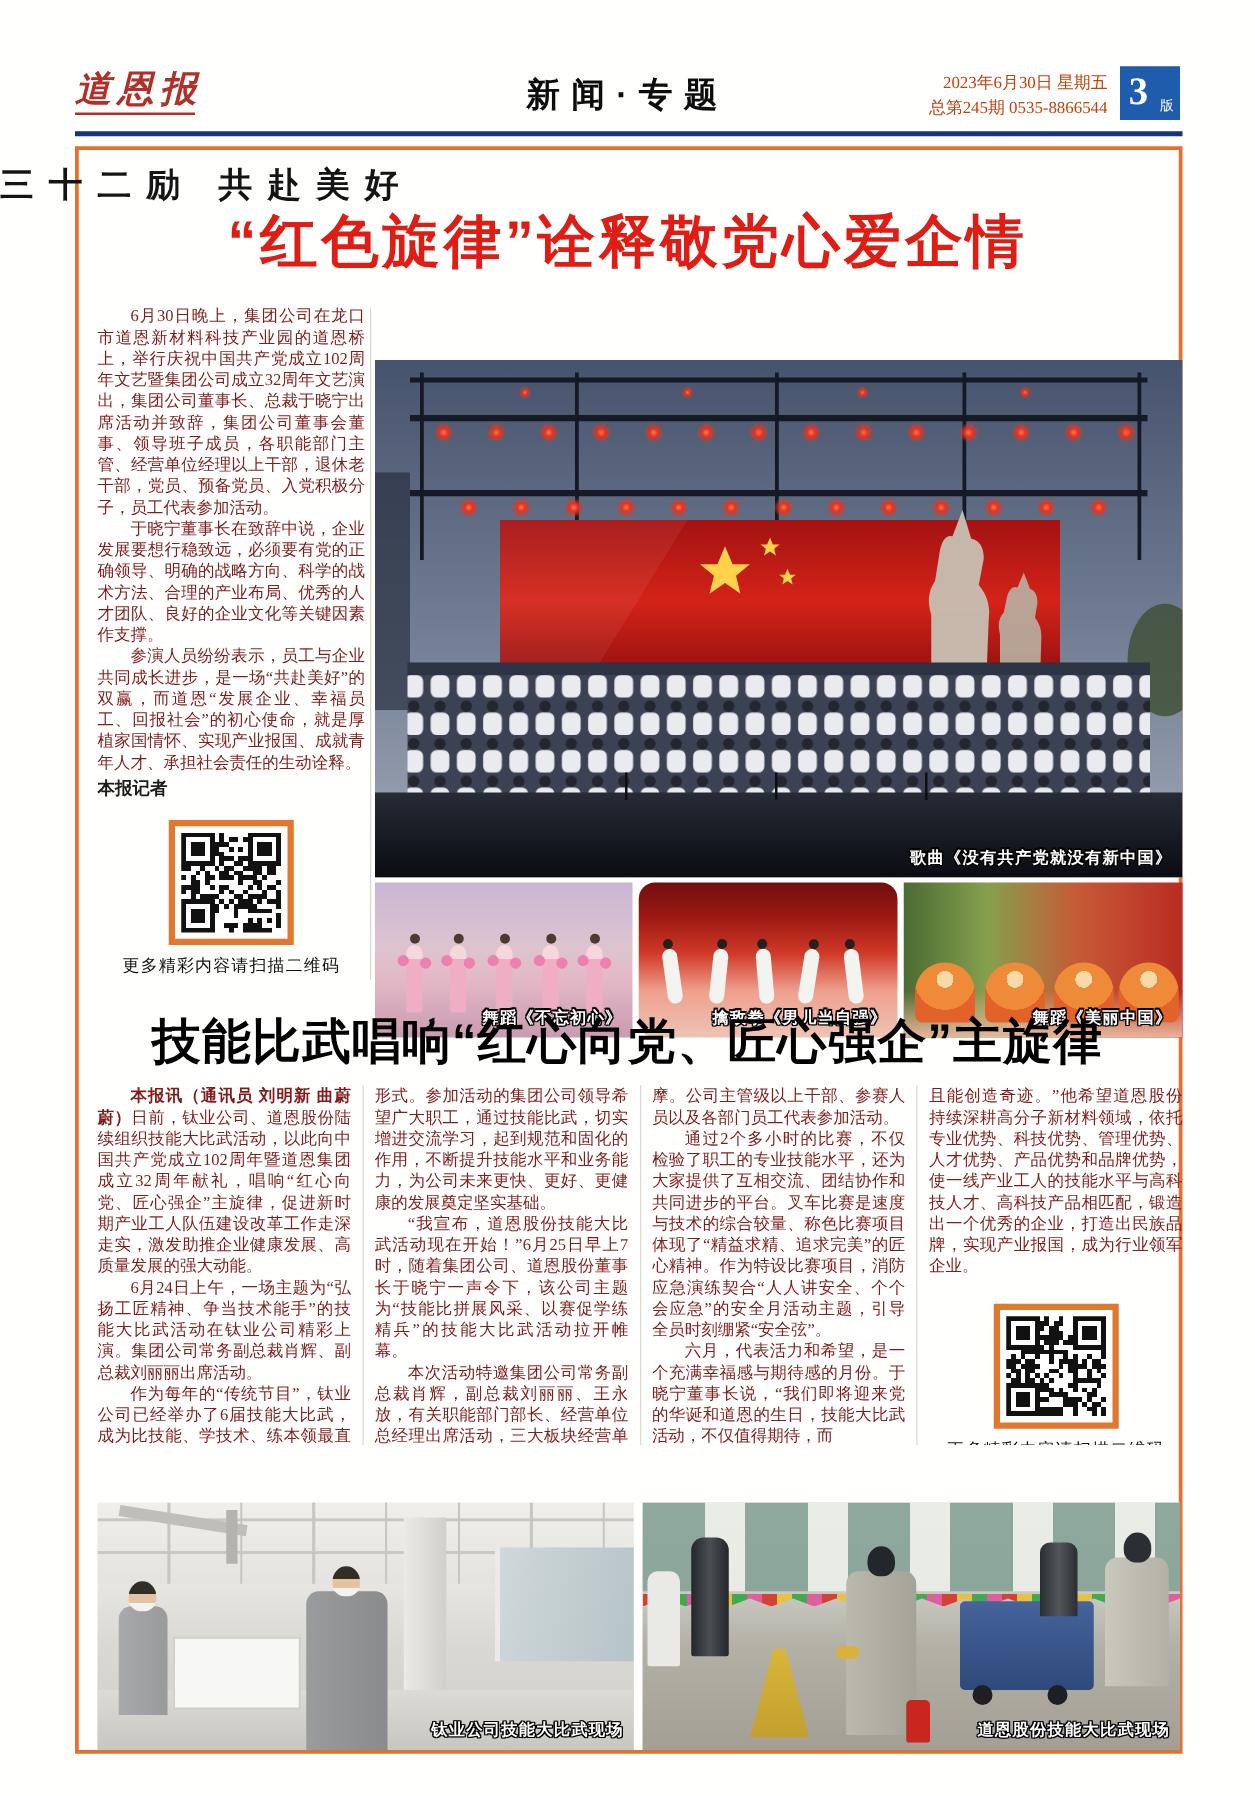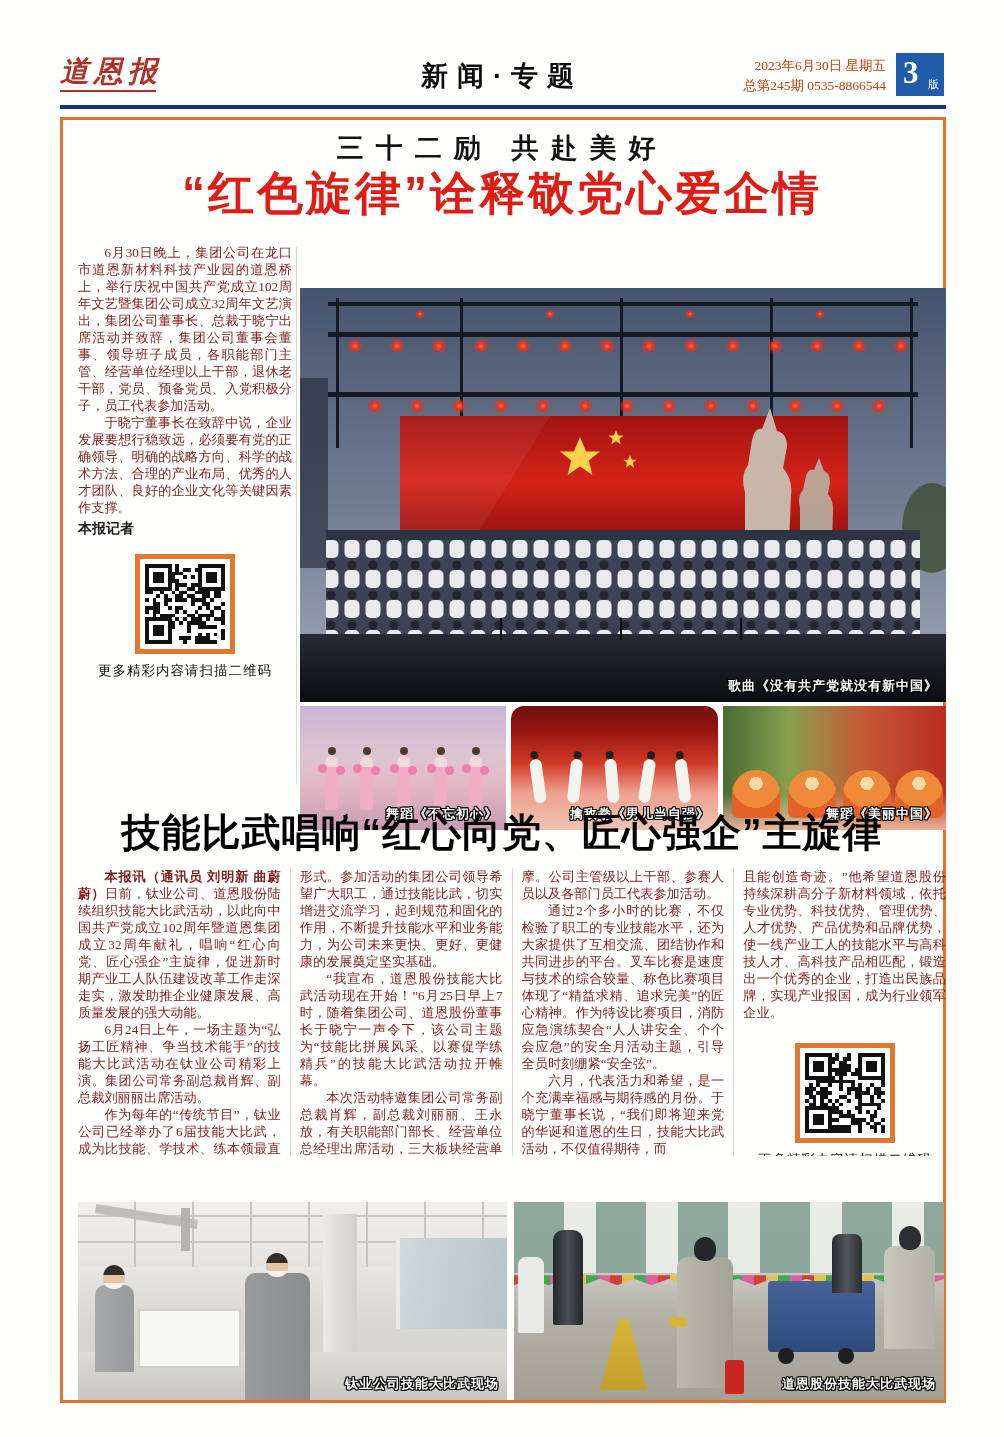--- a/index.html
+++ b/index.html
@@ -12,21 +12,21 @@
   .section-title{position:absolute;left:0;right:0;top:58px;text-align:center;font-size:27px;
             font-weight:bold;letter-spacing:9px;color:#0d0d0d;font-family:"Liberation Sans",sans-serif;}
   .dateblock{position:absolute;right:118px;top:56px;text-align:right;font-size:13.5px;line-height:1.5;color:#c2410c;}
   .pagebox{position:absolute;right:60px;top:53px;width:48px;height:43px;background:#1f5cab;}
   .pagebox .num{position:absolute;left:7px;top:2px;color:#fff;font-size:31px;font-weight:bold;font-family:"Liberation Serif",serif;}
   .pagebox .unit{position:absolute;right:5px;bottom:4px;color:#fff;font-size:11px;}
   .blue-rule{position:absolute;left:60px;top:105px;width:886px;height:4px;background:#14347d;}
   
   .frame{position:absolute;left:60px;top:117px;width:880px;height:1280px;border:3px solid #e2712e;background:#fffffe;}
   
-  .kicker{position:absolute;left:0;right:0;top:130px;text-align:center;font-size:27px;
+  .kicker{position:absolute;left:0;right:0;top:130px;font-size:27px;
           letter-spacing:12px;color:#141414;font-weight:600;}
   .headline1{position:absolute;left:0;right:0;top:163px;text-align:center;font-size:46px;font-weight:900;
           color:#df1d15;letter-spacing:3px;font-family:"Liberation Sans",sans-serif;}
   .a1-left{position:absolute;left:78px;top:244px;width:214px;}
   .para{margin:0;font-size:13.2px;line-height:17px;text-align:justify;text-indent:2em;color:#7f1d1d;}
   .byline{margin-top:4px;text-align:left;font-weight:bold;font-size:14px;}
   .v-rule{position:absolute;left:296px;top:246px;width:1px;height:538px;background:#ddd8cf;}
   
   .qr-wrap{width:80px;margin:16px auto 8px auto;border:5px solid #e0782f;background:#fff;padding:5px;}
   .qr-wrap svg{display:block;width:80px;height:80px;}
@@ -122,20 +122,21 @@
 
   <div class="frame"></div>
 
   <div class="kicker">三十二励 共赴美好</div>
   <div class="headline1">“红色旋律”诠释敬党心爱企情</div>
 
   <div class="a1-left">
     <div>
         <p class="para">6月30日晚上，集团公司在龙口市道恩新材料科技产业园的道恩桥上，举行庆祝中国共产党成立102周年文艺暨集团公司成立32周年文艺演出，集团公司董事长、总裁于晓宁出席活动并致辞，集团公司董事会董事、领导班子成员，各职能部门主管、经营单位经理以上干部，退休老干部，党员、预备党员、入党积极分子，员工代表参加活动。</p>
         <p class="para">于晓宁董事长在致辞中说，企业发展要想行稳致远，必须要有党的正确领导、明确的战略方向、科学的战术方法、合理的产业布局、优秀的人才团队、良好的企业文化等关键因素作支撑。</p>
+        <p class="para">参演人员纷纷表示，员工与企业共同成长进步，是一场“共赴美好”的双赢，而道恩“发展企业、幸福员工、回报社会”的初心使命，就是厚植家国情怀、实现产业报国、成就青年人才、承担社会责任的生动诠释。</p>
       </div>
     <div class="byline">本报记者</div>
     <div class="qr-wrap"><span class="qr-modules"><svg viewBox="0 0 21 21" shape-rendering="crispEdges" fill="#111" style="display:block;width:80px;height:80px">
             <rect x="0" y="0" width="1" height="1"></rect>
             <rect x="1" y="0" width="1" height="1"></rect>
             <rect x="2" y="0" width="1" height="1"></rect>
             <rect x="3" y="0" width="1" height="1"></rect>
             <rect x="4" y="0" width="1" height="1"></rect>
             <rect x="5" y="0" width="1" height="1"></rect>
             <rect x="6" y="0" width="1" height="1"></rect>

